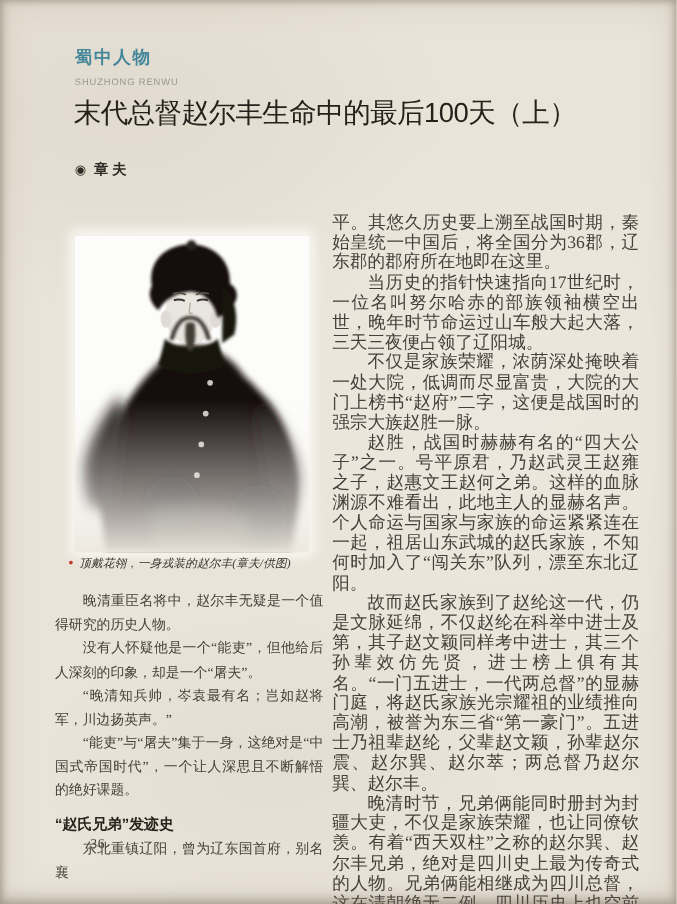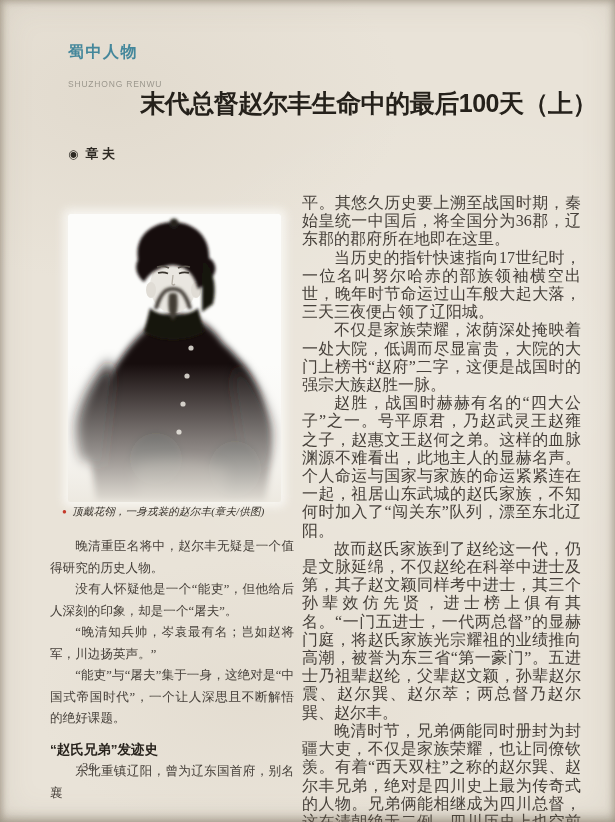--- a/index.html
+++ b/index.html
@@ -19,23 +19,23 @@
       inset 3px 0 7px rgba(122,110,92,.22),
       inset 0 3px 6px rgba(122,110,92,.18),
       inset -3px 0 7px rgba(122,110,92,.18),
       inset 0 -6px 10px rgba(108,96,78,.28);
   }
   .abs{position:absolute;}
   
   .series-cn{font-family:"Liberation Sans","DejaVu Sans",sans-serif;font-weight:700;
     font-size:16px;letter-spacing:1.5px;color:#44879b;}
   .series-en{font-family:"Liberation Sans","DejaVu Sans",sans-serif;font-size:8.5px;
-    letter-spacing:.8px;color:#9b978d;margin-top:16px;}
-  .title{font-family:"Liberation Sans","DejaVu Sans",sans-serif;font-weight:700;
-    font-size:25px;line-height:1.25;letter-spacing:-.5px;color:#25211b;width:530px;text-align:right;}
+    letter-spacing:.8px;color:#9b978d;margin-top:6px;}
+  .title{font-family:"Liberation Sans","DejaVu Sans",sans-serif;font-weight:400;
+    font-size:25px;line-height:1.25;letter-spacing:-.5px;color:#25211b;width:530px;}
   .author{font-family:"Liberation Sans","DejaVu Sans",sans-serif;font-weight:700;
     font-size:13px;color:#2e2a24;display:flex;align-items:center;}
   .author-bullet{font-size:12px;margin-right:7px;line-height:1;}
   
   .portrait{display:block;width:213px;height:288px;border-radius:2px;
     box-shadow:0 0 10px 5px rgba(252,252,250,.75);}
   .caption{font-style:italic;font-size:10.5px;color:#37322b;letter-spacing:.2px;width:232px;}
   .cap-bullet{color:#c43a2a;font-style:normal;font-size:8px;margin-right:5px;position:relative;top:-1px;}
   
   .col{text-align:justify;color:#46403a;}

